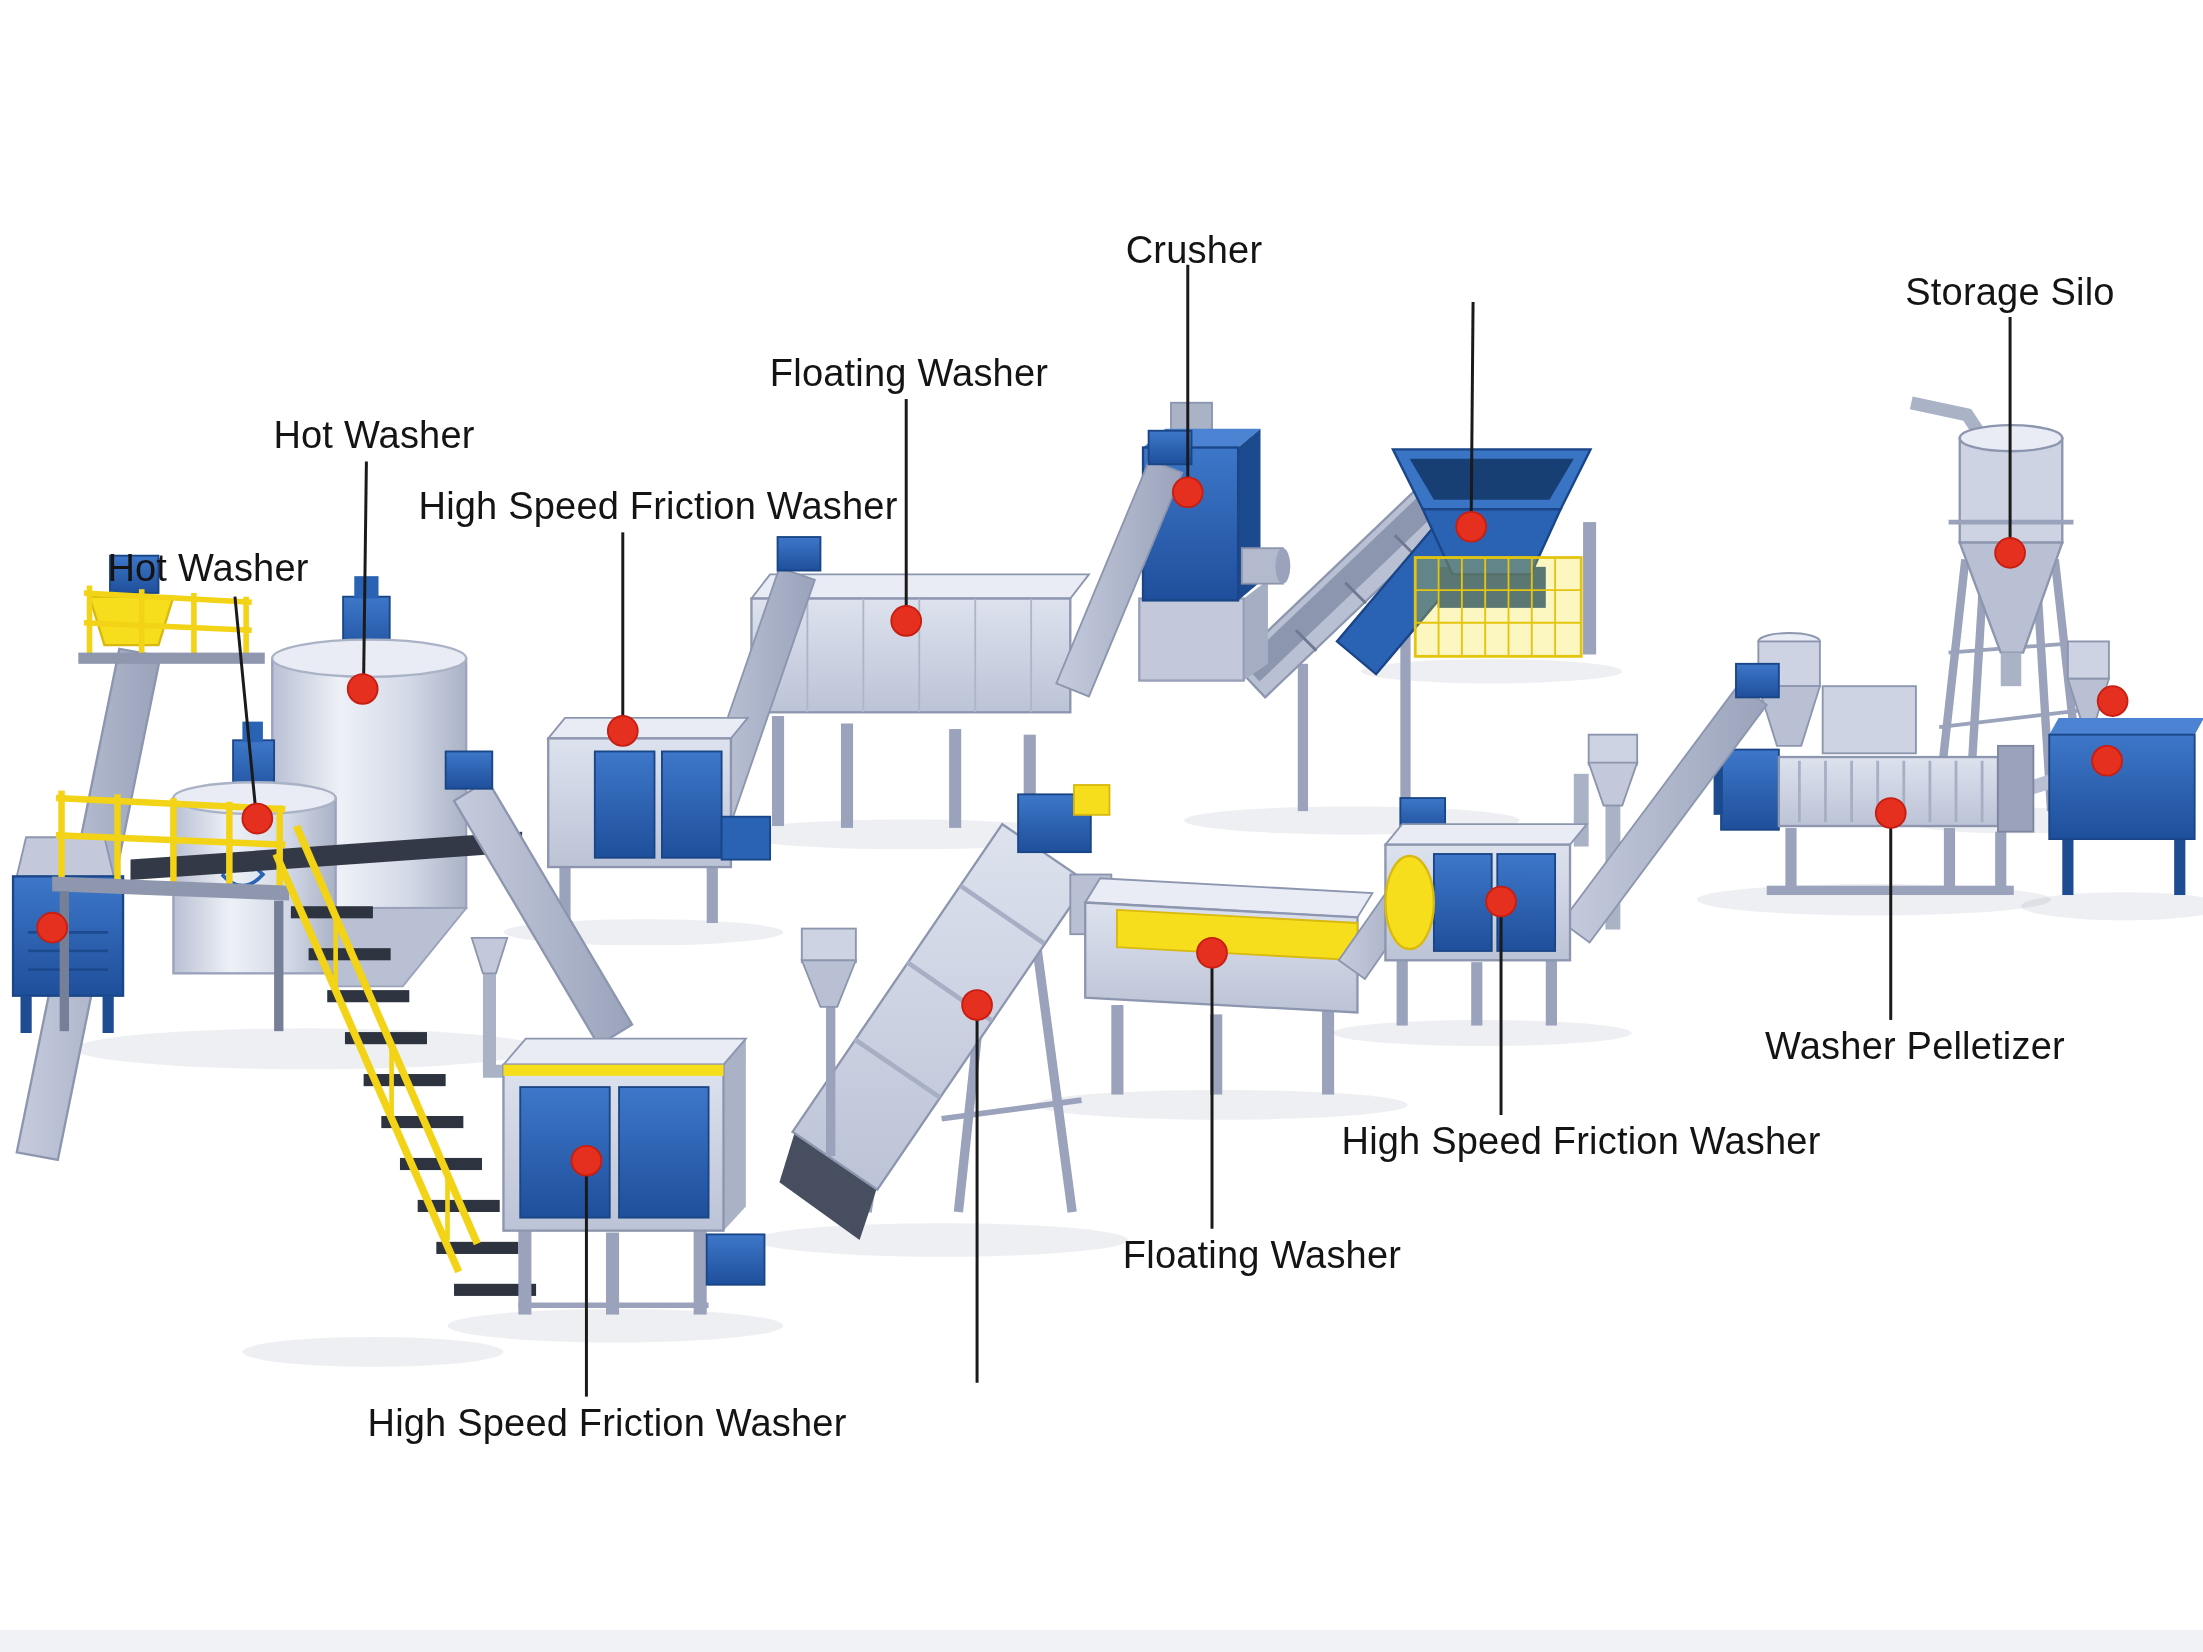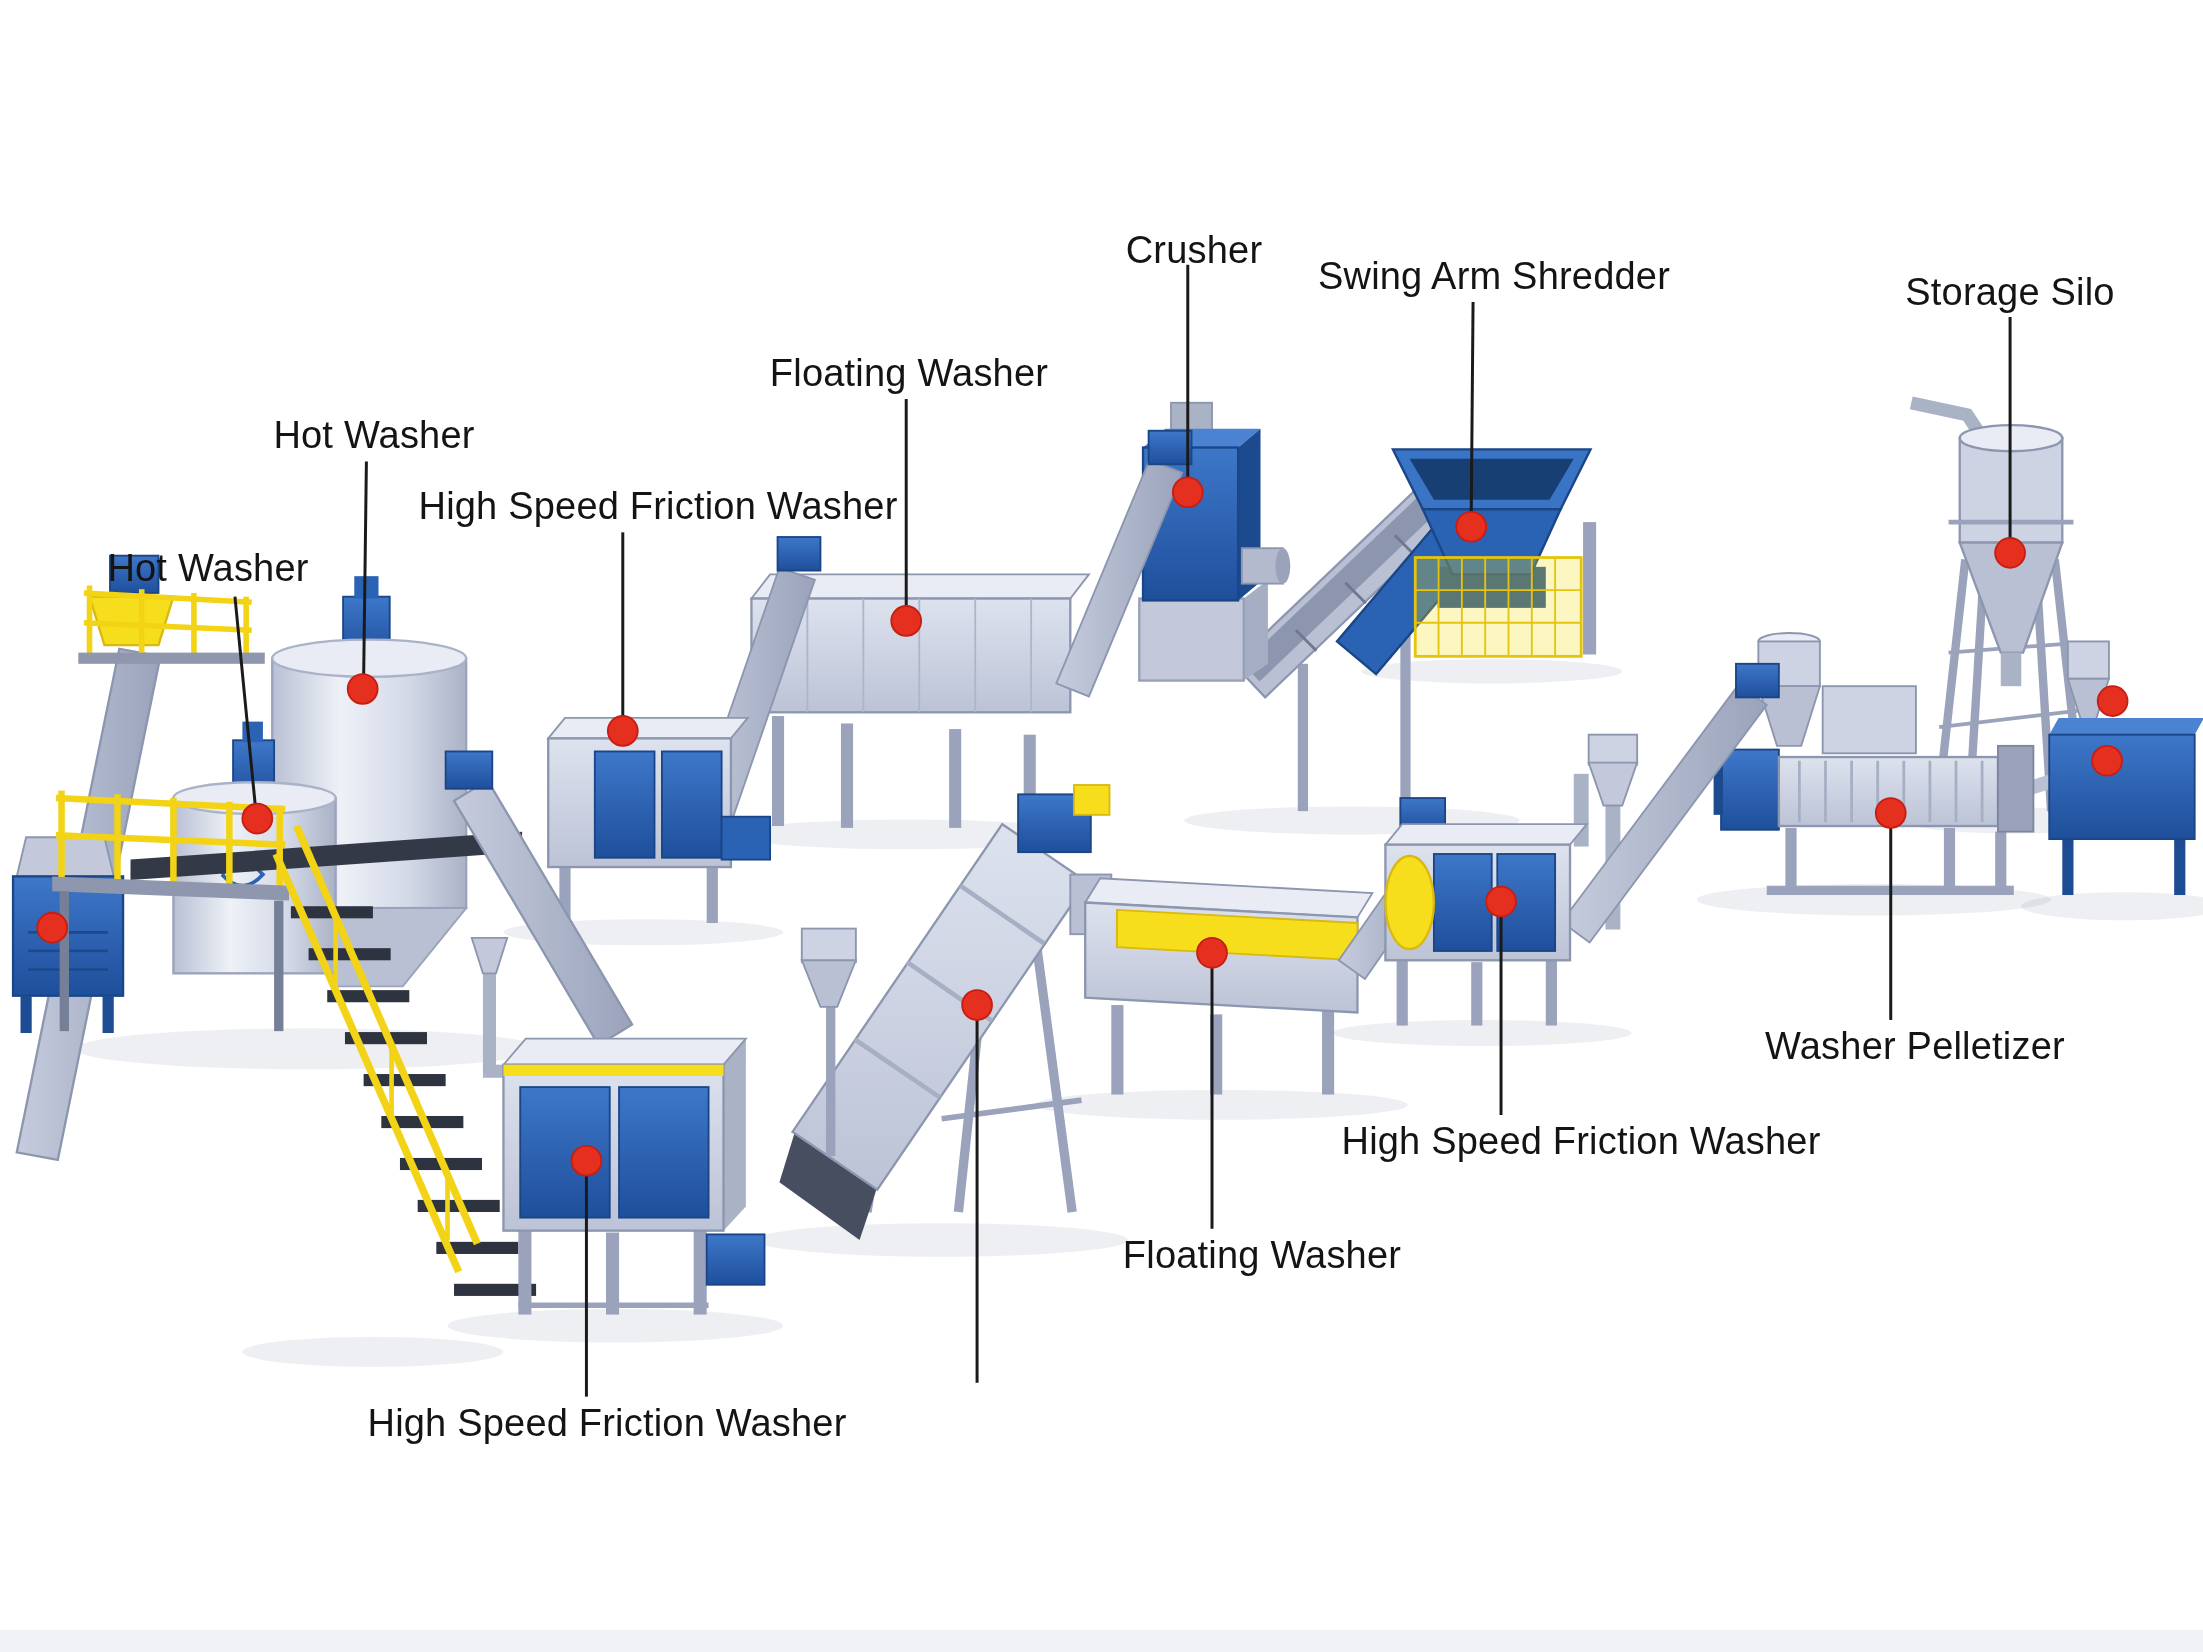--- a/index.html
+++ b/index.html
@@ -377,21 +377,20 @@
       <circle class="dot" cx="1300" cy="1022" r="16"></circle>
       <circle class="dot" cx="1048" cy="1078" r="16"></circle>
       <circle class="dot" cx="629" cy="1245" r="16"></circle>
       <circle class="dot" cx="56" cy="995" r="16"></circle>
       <circle class="dot" cx="2266" cy="752" r="16"></circle>
       <circle class="dot" cx="2260" cy="816" r="16"></circle>
     </g>
   </svg>
 
   <div class="label" style="left:1194px;top:250px">Crusher</div>
-  <div class="label" style="left:1494px;top:276px">Swing Arm Shredder</div>
   <div class="label" style="left:2010px;top:292px">Storage Silo</div>
   <div class="label" style="left:909px;top:373px">Floating Washer</div>
   <div class="label" style="left:374px;top:435px">Hot Washer</div>
   <div class="label" style="left:658px;top:506px">High Speed Friction Washer</div>
   <div class="label" style="left:208px;top:568px">Hot Washer</div>
   <div class="label" style="left:1915px;top:1046px">Washer Pelletizer</div>
   <div class="label" style="left:1581px;top:1141px">High Speed Friction Washer</div>
   <div class="label" style="left:1262px;top:1255px">Floating Washer</div>
   <div class="label" style="left:607px;top:1423px">High Speed Friction Washer</div>
 

